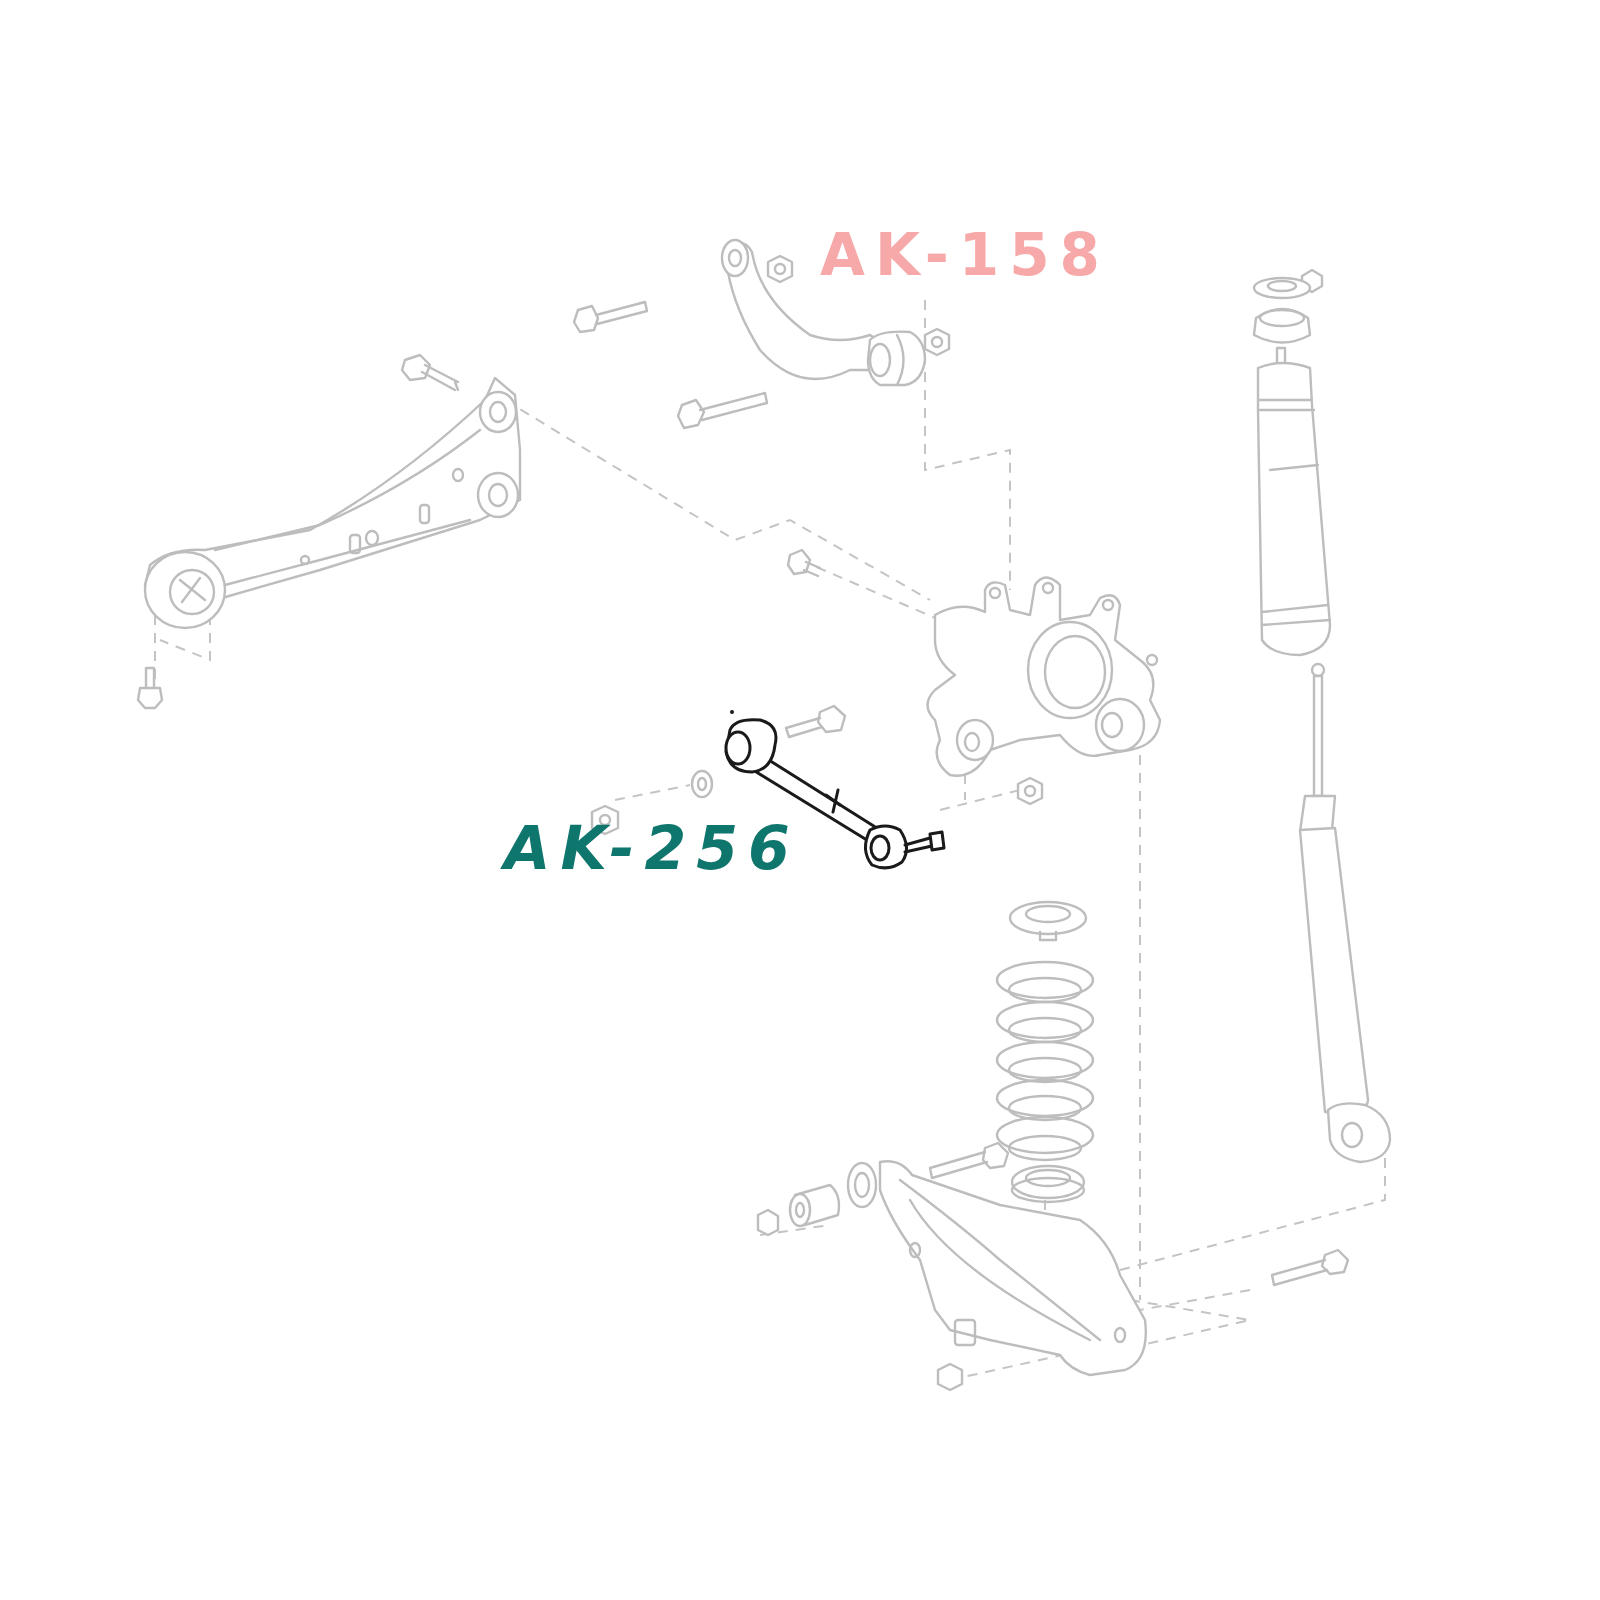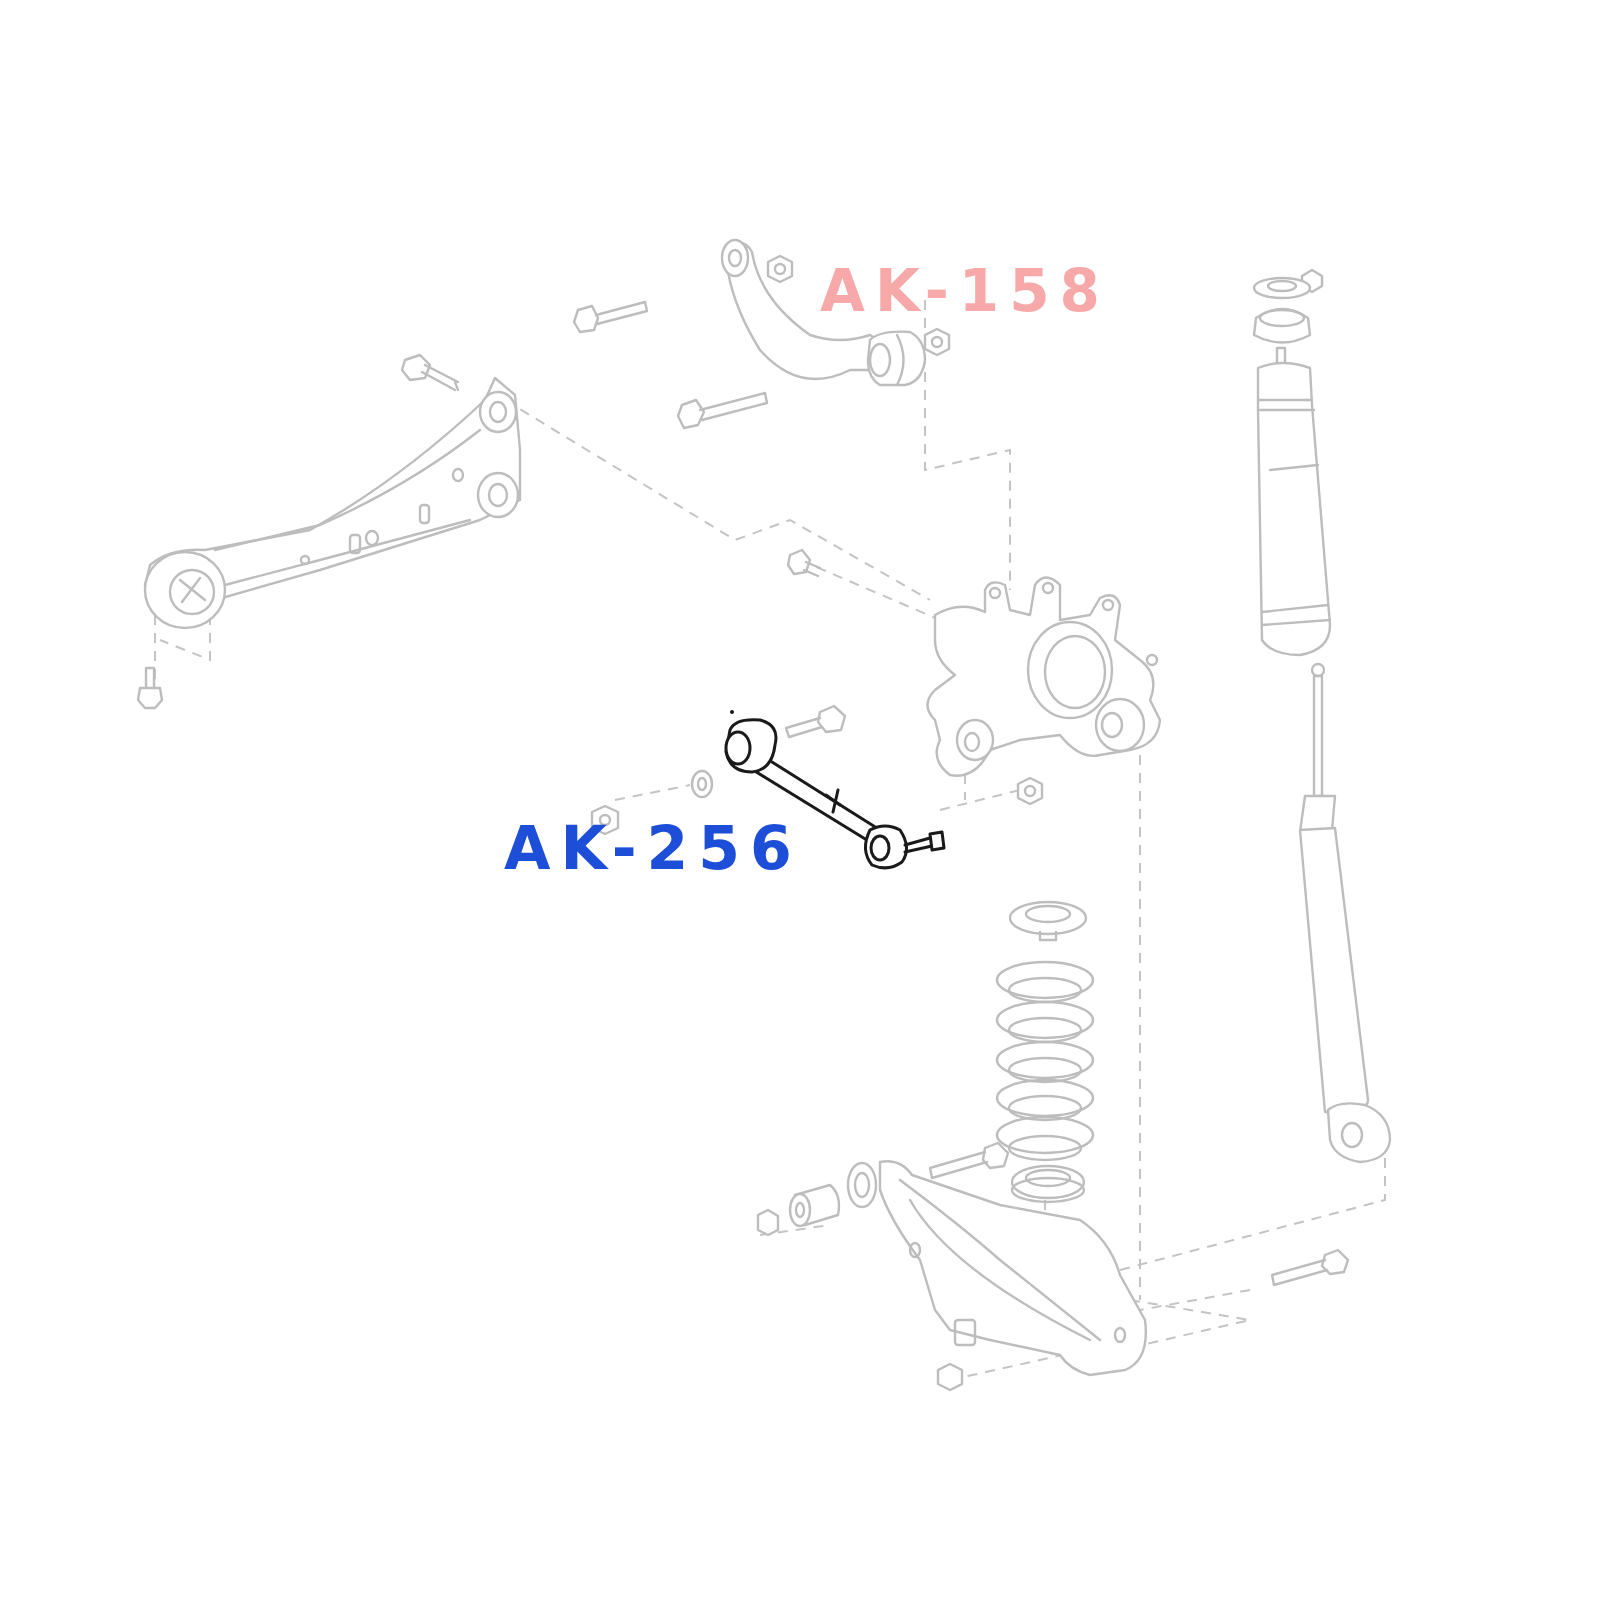--- a/index.html
+++ b/index.html
@@ -207,14 +207,14 @@
   </g>
   <g>
     <path class="part-fill" d="M1325 1255 L1338 1250 L1348 1260 L1344 1272 L1330 1274 L1322 1266 Z"></path>
     <path class="part" d="M1325 1260 L1272 1275 M1327 1270 L1274 1285 M1272 1275 L1274 1285"></path>
   </g>
   <g>
     <path class="part-fill" d="M938 1370 L950 1364 L962 1370 L962 1384 L950 1390 L938 1384 Z"></path>
   </g>
 </svg>
 
-<div id="label-ak158" class="label" style="color:#f7a9a9;margin-top:36px;">AK-158</div>
-<div id="label-ak256" class="label" style="color:#1d4ed8;">AK-256</div>
+<div id="label-ak158" class="label" style="color:#f7a9a9;">AK-158</div>
+<div id="label-ak256" class="label" style="color:#0f766e;font-style:italic;">AK-256</div>
 
 </body></html>

